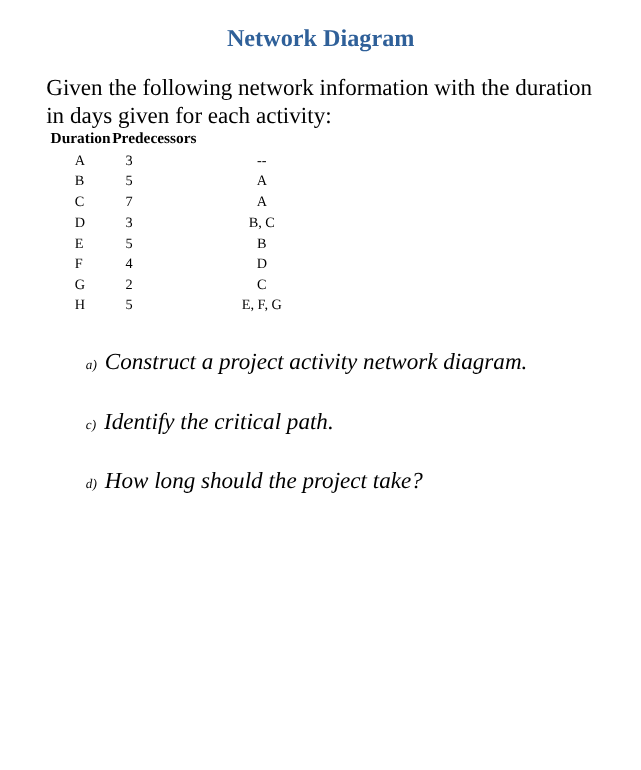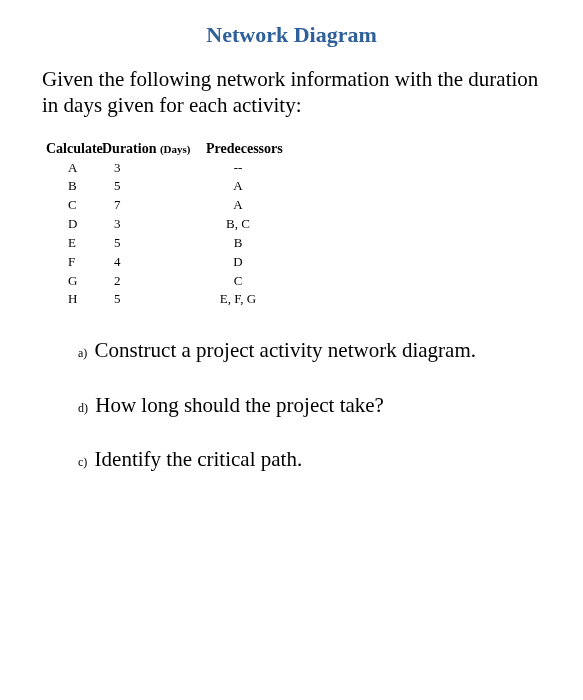--- a/index.html
+++ b/index.html
@@ -19,21 +19,20 @@
       text-align: center;
       font-weight: bold;
       color: #2f6099;
       font-size: 22px;
       margin-bottom: 18px;
       font-family: Liberation Serif, serif;
     }
     .intro {
       font-size: 21px;
       line-height: 1.25;
-      margin-bottom: 22px;
     }
     .table {
       font-size: 13px;
       margin-bottom: 28px;
       margin-left: 4px;
     }
     .table-header {
       font-weight: bold;
       display: flex;
       margin-bottom: 2px;
@@ -46,20 +45,21 @@
     .table-row {
       display: flex;
       line-height: 1.45;
       font-size: 13px;
     }
     .td-activity { width: 44px; padding-left: 22px; }
     .td-duration { width: 108px; text-align: left; padding-left: 24px; }
     .td-pred { width: 80px; text-align: center; }
     .questions {
       padding-left: 58px;
+      font-style: italic;
     }
     .question {
       font-size: 21px;
       line-height: 1.25;
       margin-bottom: 28px;
       text-indent: -22px;
       padding-left: 0;
     }
     .q-label {
       font-size: 12px;
@@ -69,25 +69,21 @@
   </style>
 </head>
 <body>
 
 <div class="title">Network Diagram</div>
 
 <div class="intro">Given the following network information with the duration in days given for each activity:</div>
 
 <div class="table">
   <div class="table-header">
-    <span class="th-activity">Calculate</span>
-    <span class="th-duration">
-      <span>Duration</span>
-      <span class="days">(Days)</span>
-    </span>
+    <span class="th-activity">Duration</span>
     <span class="th-pred">Predecessors</span>
   </div>
   <div class="table-body" id="table-body">
       <div class="table-row">
         <span class="td-activity">A</span>
         <span class="td-duration">3</span>
         <span class="td-pred">--</span>
       </div>
       <div class="table-row">
         <span class="td-activity">B</span>
@@ -122,15 +118,15 @@
       <div class="table-row">
         <span class="td-activity">H</span>
         <span class="td-duration">5</span>
         <span class="td-pred">E, F, G</span>
       </div>
     </div>
 </div>
 
 <div class="questions" id="questions">
     <div class="question"><span class="q-label">a)</span><span> Construct a project activity network diagram.</span></div>
+    <div class="question"><span class="q-label">c)</span><span> Identify the critical path.</span></div>
     <div class="question"><span class="q-label">d)</span><span> How long should the project take?</span></div>
-    <div class="question"><span class="q-label">c)</span><span> Identify the critical path.</span></div>
   </div>
 
 </body></html>

